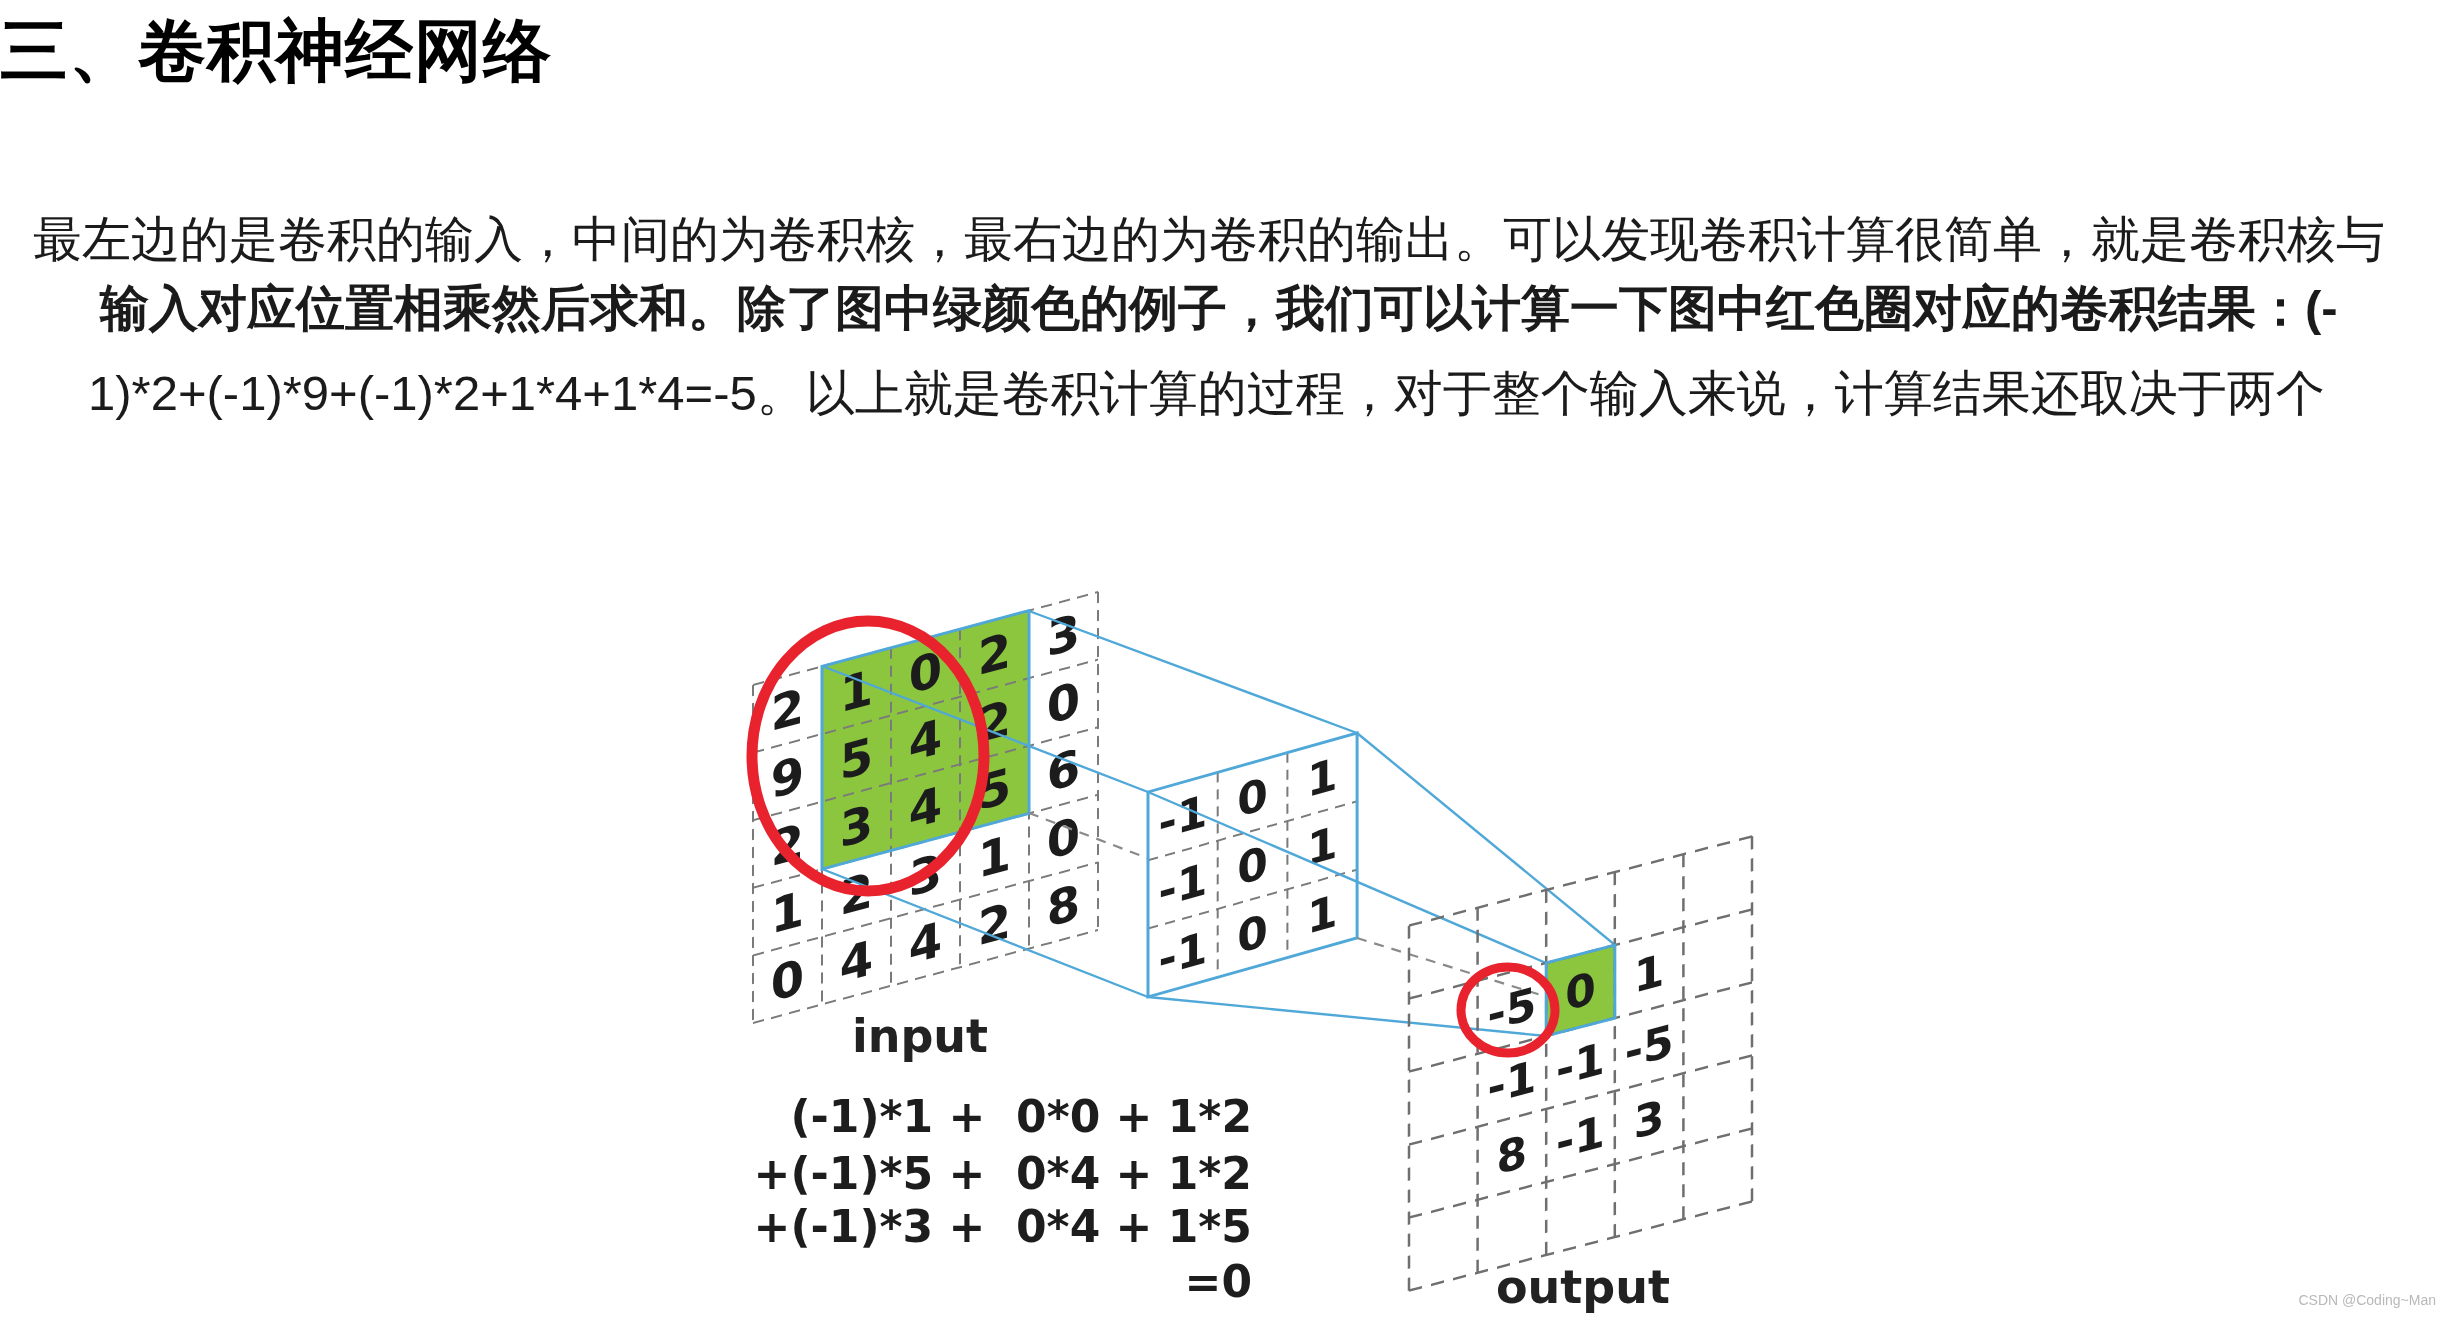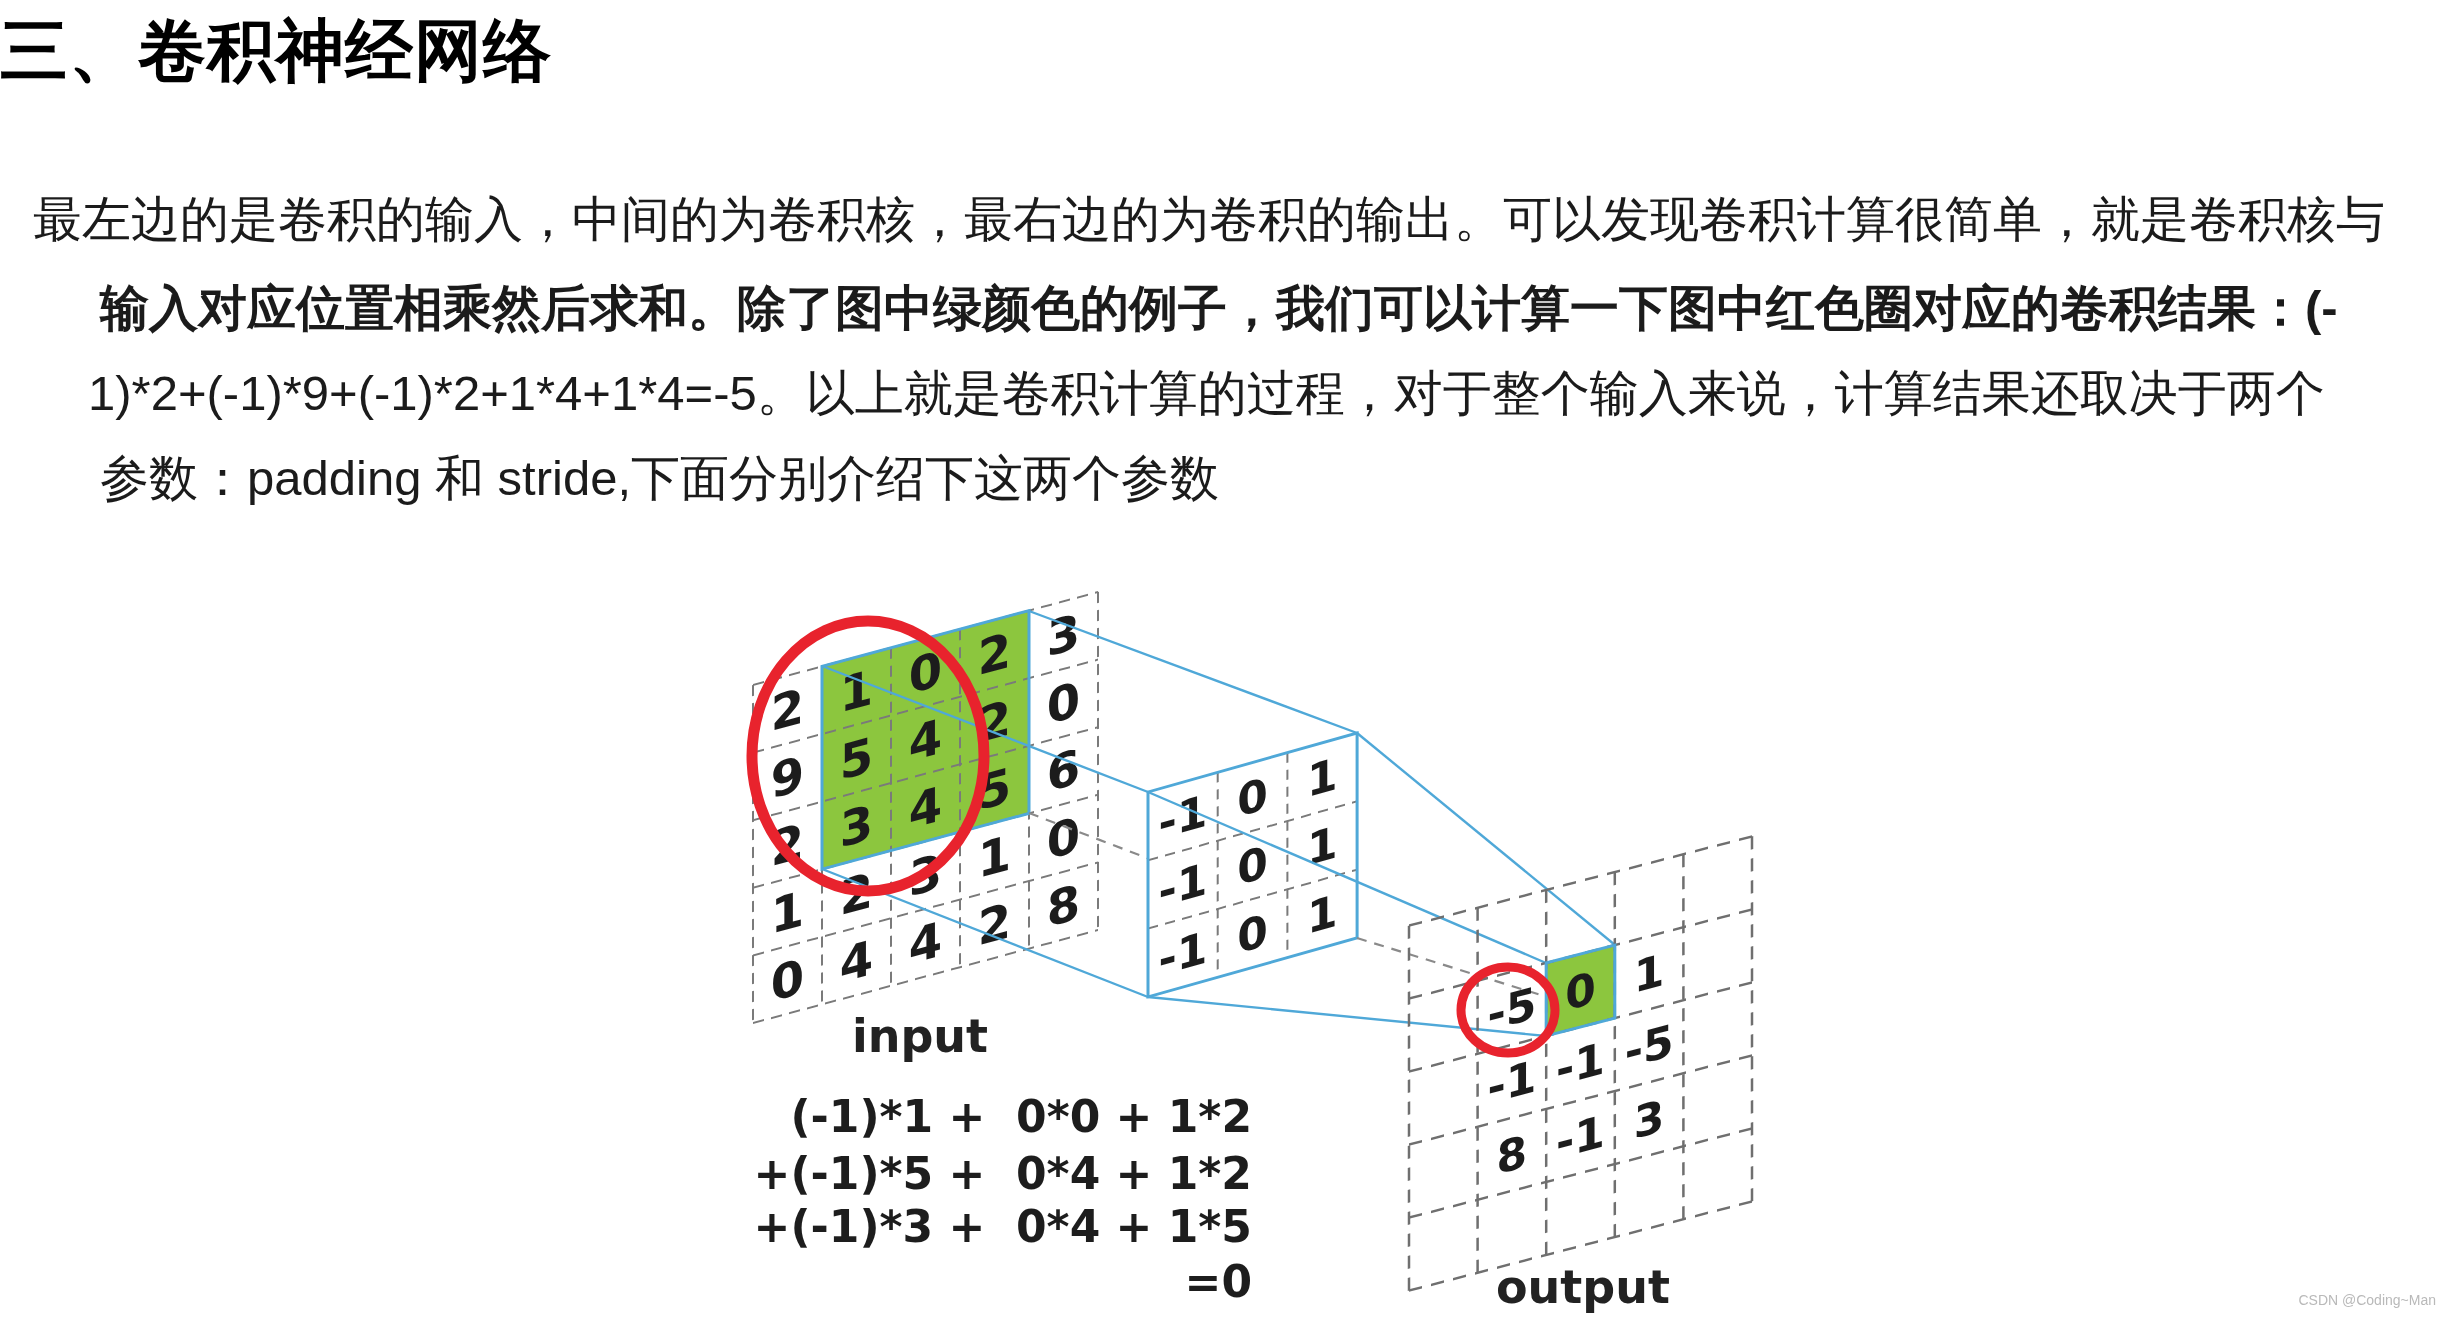--- a/index.html
+++ b/index.html
@@ -1,21 +1,21 @@
 <!DOCTYPE html>
 <html><head>
 <meta charset="utf-8">
 <style>
   html,body{margin:0;padding:0;background:#fff;}
   .page{position:relative;width:2440px;height:1326px;background:#fff;overflow:hidden;
         font-family:"Liberation Sans","DejaVu Sans",sans-serif;color:#1b1b1b;}
   .title{position:absolute;top:6px;left:0;width:2440px;text-align:left;
          font-size:68px;font-weight:bold;color:#000;letter-spacing:1px;}
   .pline{position:absolute;font-size:49px;line-height:62px;color:#1b1b1b;white-space:nowrap;}
-  .pl1{top:188px;left:33px;text-align:center;}
+  .pl1{top:208px;left:33px;text-align:center;}
   .pl2{top:277px;left:100px;font-weight:bold;}
   .pl3{top:362px;left:88px;}
   .pl4{top:447px;left:100px;}
   .watermark{position:absolute;top:1292px;right:4px;font-size:14px;color:#b9b9b9;}
   svg{position:absolute;left:700px;top:560px;}
   .gi{stroke:var(--gray);stroke-width:2;stroke-dasharray:11 7;fill:none;}
   .go{stroke:#6f6f6f;stroke-width:2.5;stroke-dasharray:13 9;fill:none;}
   .ki{stroke:var(--gray);stroke-width:2;stroke-dasharray:10 7;fill:none;}
   .conn{stroke:var(--blue);stroke-width:2.4;fill:none;}
   .dashc{stroke:#8a8a8a;stroke-width:2.2;stroke-dasharray:10 8;fill:none;}
@@ -34,21 +34,20 @@
 </head>
 <body>
 
 <div class="page" style="--green: #8cc63e; --blue: #4fa8d8; --red: #e8232d; --gray: #7a7a7a;">
 
   <div class="title">三、卷积神经网络</div>
 
   <div class="pline pl1">最左边的是卷积的输入，中间的为卷积核，最右边的为卷积的输出。可以发现卷积计算很简单，就是卷积核与</div>
   <div class="pline pl2">输入对应位置相乘然后求和。除了图中绿颜色的例子，我们可以计算一下图中红色圈对应的卷积结果：(-</div>
   <div class="pline pl3">1)*2+(-1)*9+(-1)*2+1*4+1*4=-5。以上就是卷积计算的过程，对于整个输入来说，计算结果还取决于两个</div>
-  <div class="pline pl4">参数：padding 和 stride,下面分别介绍下这两个参数</div>
 
   <svg width="1160" height="766" viewBox="700 560 1160 766">
 
     <g transform="matrix(1,-0.2696,0,1,0,203.01)">
       <rect class="greenfill" x="822" y="685" width="207" height="202.8"></rect>
       <g>
         <line class="gi" x1="753" y1="685" x2="753" y2="1023"></line>
         <line class="gi" x1="822" y1="685" x2="822" y2="1023"></line>
         <line class="gi" x1="891" y1="685" x2="891" y2="1023"></line>
         <line class="gi" x1="960" y1="685" x2="960" y2="1023"></line>

